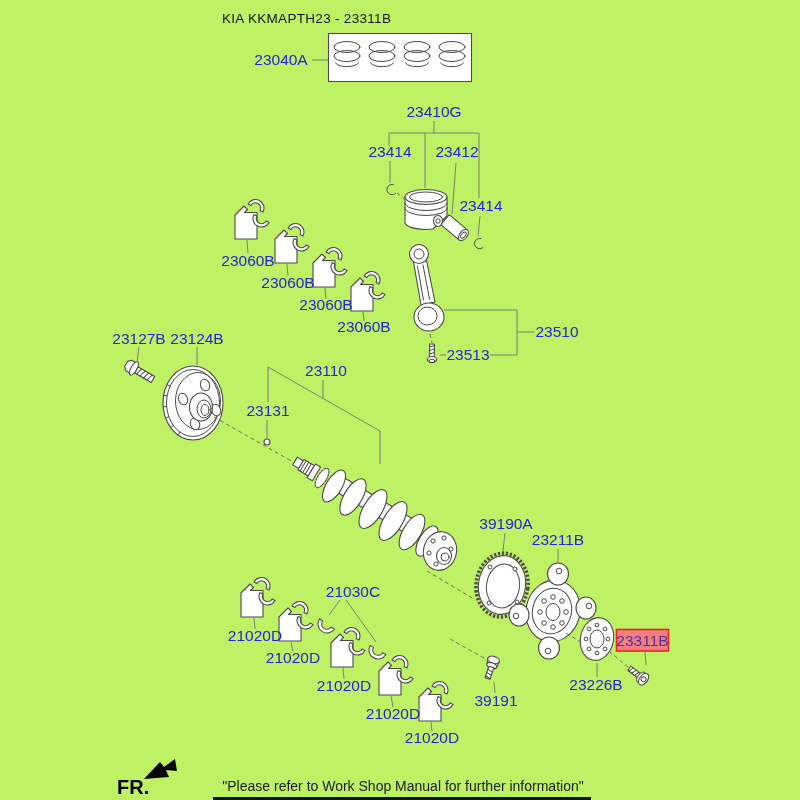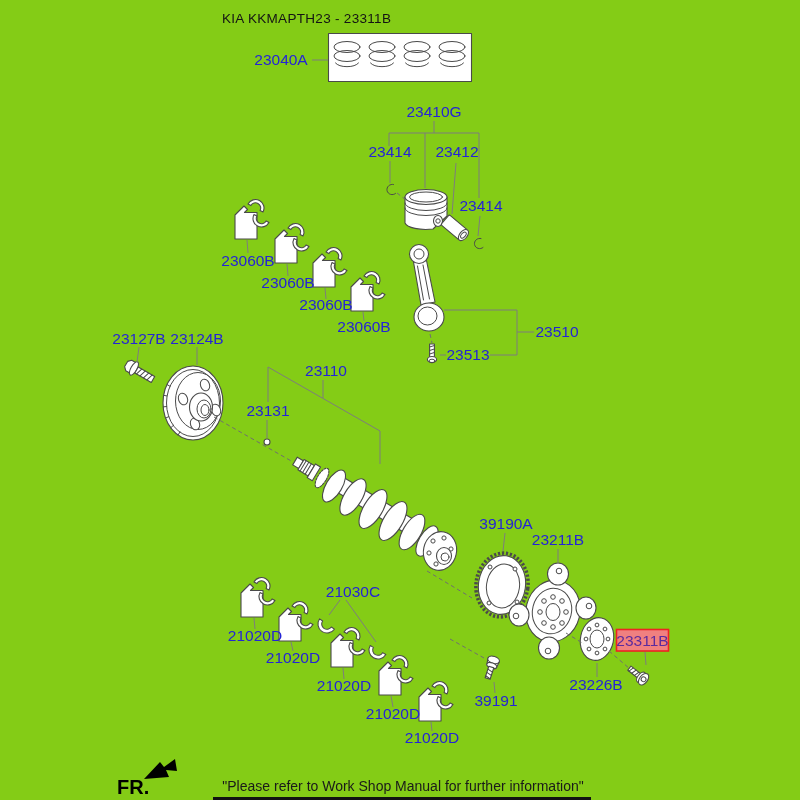--- a/index.html
+++ b/index.html
@@ -1,16 +1,16 @@
 <!DOCTYPE html>
 <html><head>
 <meta charset="utf-8">
 <style>
   html,body{margin:0;padding:0;background:#ffffff;}
-  .stage{width:800px;height:800px;position:relative;background:#84cc16;overflow:hidden;}
+  .stage{width:800px;height:800px;position:relative;background:#bef264;overflow:hidden;}
   svg{display:block;}
   .ln{fill:#ffffff;stroke:#4a4a4a;stroke-width:1.1;stroke-linejoin:round;stroke-linecap:round;}
   .ln2{fill:none;stroke:#4a4a4a;stroke-width:1;stroke-linejoin:round;stroke-linecap:round;}
   .hole{fill:#ffffff;stroke:#4a4a4a;stroke-width:1;}
   .lead{fill:none;stroke:#7d7d7d;stroke-width:1;}
   .dash{fill:none;stroke:#6f6f6f;stroke-width:1;stroke-dasharray:4 3;}
   .lbl{font-family:"Liberation Sans","DejaVu Sans",sans-serif;font-size:15.5px;font-weight:500;fill:#2424d6;}
   .ttl{font-family:"Liberation Sans","DejaVu Sans",sans-serif;font-size:13.5px;font-weight:500;fill:#141414;letter-spacing:.3px;}
   .note{font-family:"Liberation Sans","DejaVu Sans",sans-serif;font-size:14px;fill:#1a1a1a;}
   .fr{font-family:"Liberation Sans","DejaVu Sans",sans-serif;font-size:20px;font-weight:700;fill:#000;}

